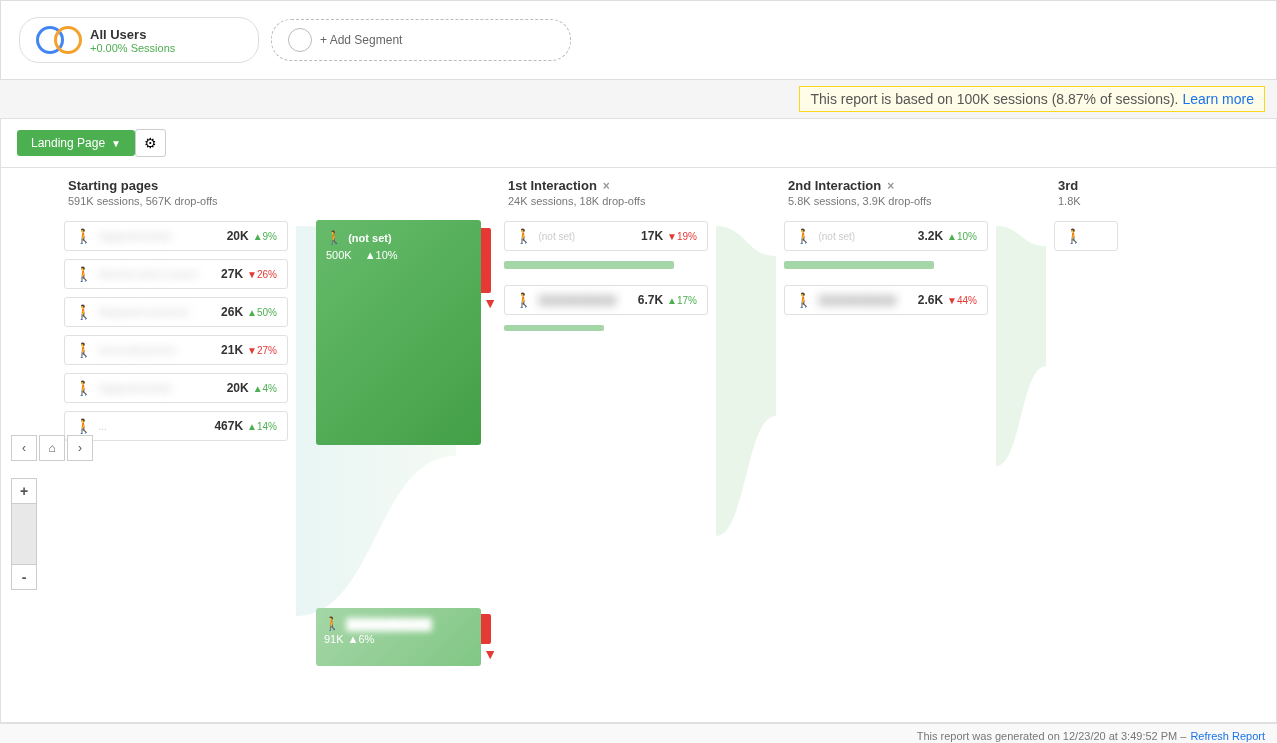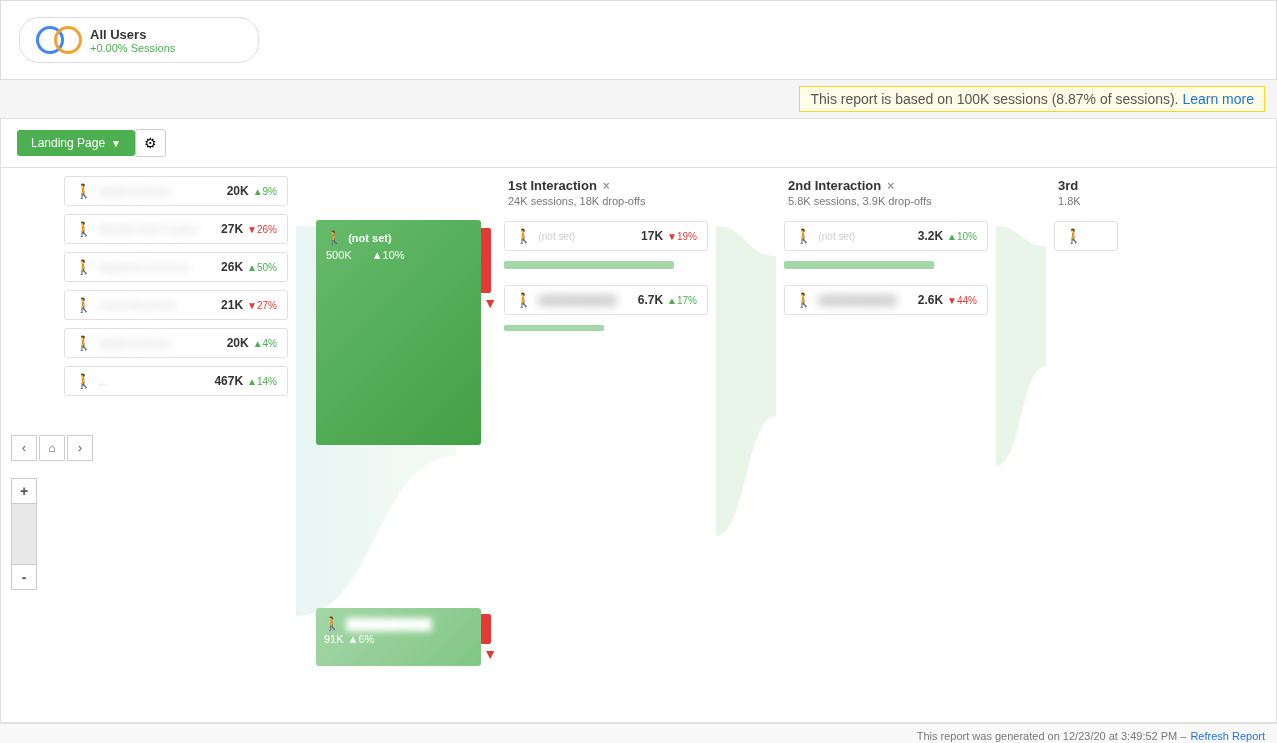--- a/index.html
+++ b/index.html
@@ -146,20 +146,24 @@
 <div class="top-bar">
   <div class="segment-pill">
     <div class="circles">
       <div class="circle-blue"></div>
       <div class="circle-orange"></div>
     </div>
     <div class="segment-text">
       <span class="segment-name">All Users</span>
       <span class="segment-stat">+0.00% Sessions</span>
     </div>
+  </div>
+  <div class="add-segment">
+    <div class="add-circle"></div>
+    <span>+ Add Segment</span>
   </div>
 </div>
 
 <div class="notice-bar">
   <div class="notice-box">
     <span>This report is based on 100K sessions (8.87% of sessions).</span>
     <a href="#">Learn more</a>
   </div>
 </div>
 
@@ -185,20 +189,26 @@
 
     <div class="zoom-ctrl">
       <button class="zoom-btn">+</button>
       <div class="zoom-slider"></div>
       <button class="zoom-btn">-</button>
     </div>
 
     <div class="all-columns">
 
       <div class="stage-col landing-col">
+        <div class="stage-header">
+          <div class="stage-title">
+            <span>Starting pages</span>
+          </div>
+          <div class="stage-subtitle">591K sessions, 567K drop-offs</div>
+        </div>
         <div class="stage-nodes">
 
           <div class="node">
             <span class="node-icon walk-icon">🚶</span>
             <span class="node-label blurred">/tag/productivity/</span>
             <div class="node-metrics">
               <span class="metric-count">20K</span>
               <span class="metric-up">▲9%</span>
             </div>
           </div>
@@ -260,21 +270,21 @@
             </linearGradient>
           </defs>
           <path d="M0,10 C80,10 80,30 160,30 L160,240 C80,240 80,400 0,400 Z" fill="url(#flowGrad1)" opacity="0.5"></path>
         </svg>
 
         <div style="position:absolute; left:20px; top:52px; width:165px; height:225px; background:linear-gradient(135deg,#66bb6a,#43a047); border-radius:3px; display:flex; flex-direction:column; align-items:flex-start; justify-content:flex-start; padding:10px;">
           <div style="display:flex;align-items:center;gap:6px;">
             <span style="color:#fff;font-size:13px;">🚶</span>
             <span style="color:#fff;font-size:11px;font-weight:bold;">(not set)</span>
           </div>
-          <div style="color:#fff;font-size:11px;margin-top:4px;display:flex;align-items:center;gap:20px;">
+          <div style="color:#fff;font-size:11px;margin-top:4px;display:flex;align-items:center;gap:13px;">
             <span>500K</span>
             <span>▲<span>10%</span></span>
           </div>
 
           <div style="position:absolute;right:-10px;top:8px;width:10px;height:65px;background:#e53935;border-radius:0 2px 2px 0;"></div>
           <div style="position:absolute;right:-16px;top:75px;color:#e53935;font-size:14px;">▼</div>
         </div>
 
         <div style="position:absolute; left:20px; top:440px; width:165px; height:58px; background:linear-gradient(135deg,#a5d6a7,#81c784); border-radius:3px; display:flex; flex-direction:column; align-items:flex-start; justify-content:flex-start; padding:8px;">
           <div style="display:flex;align-items:center;gap:6px;">

